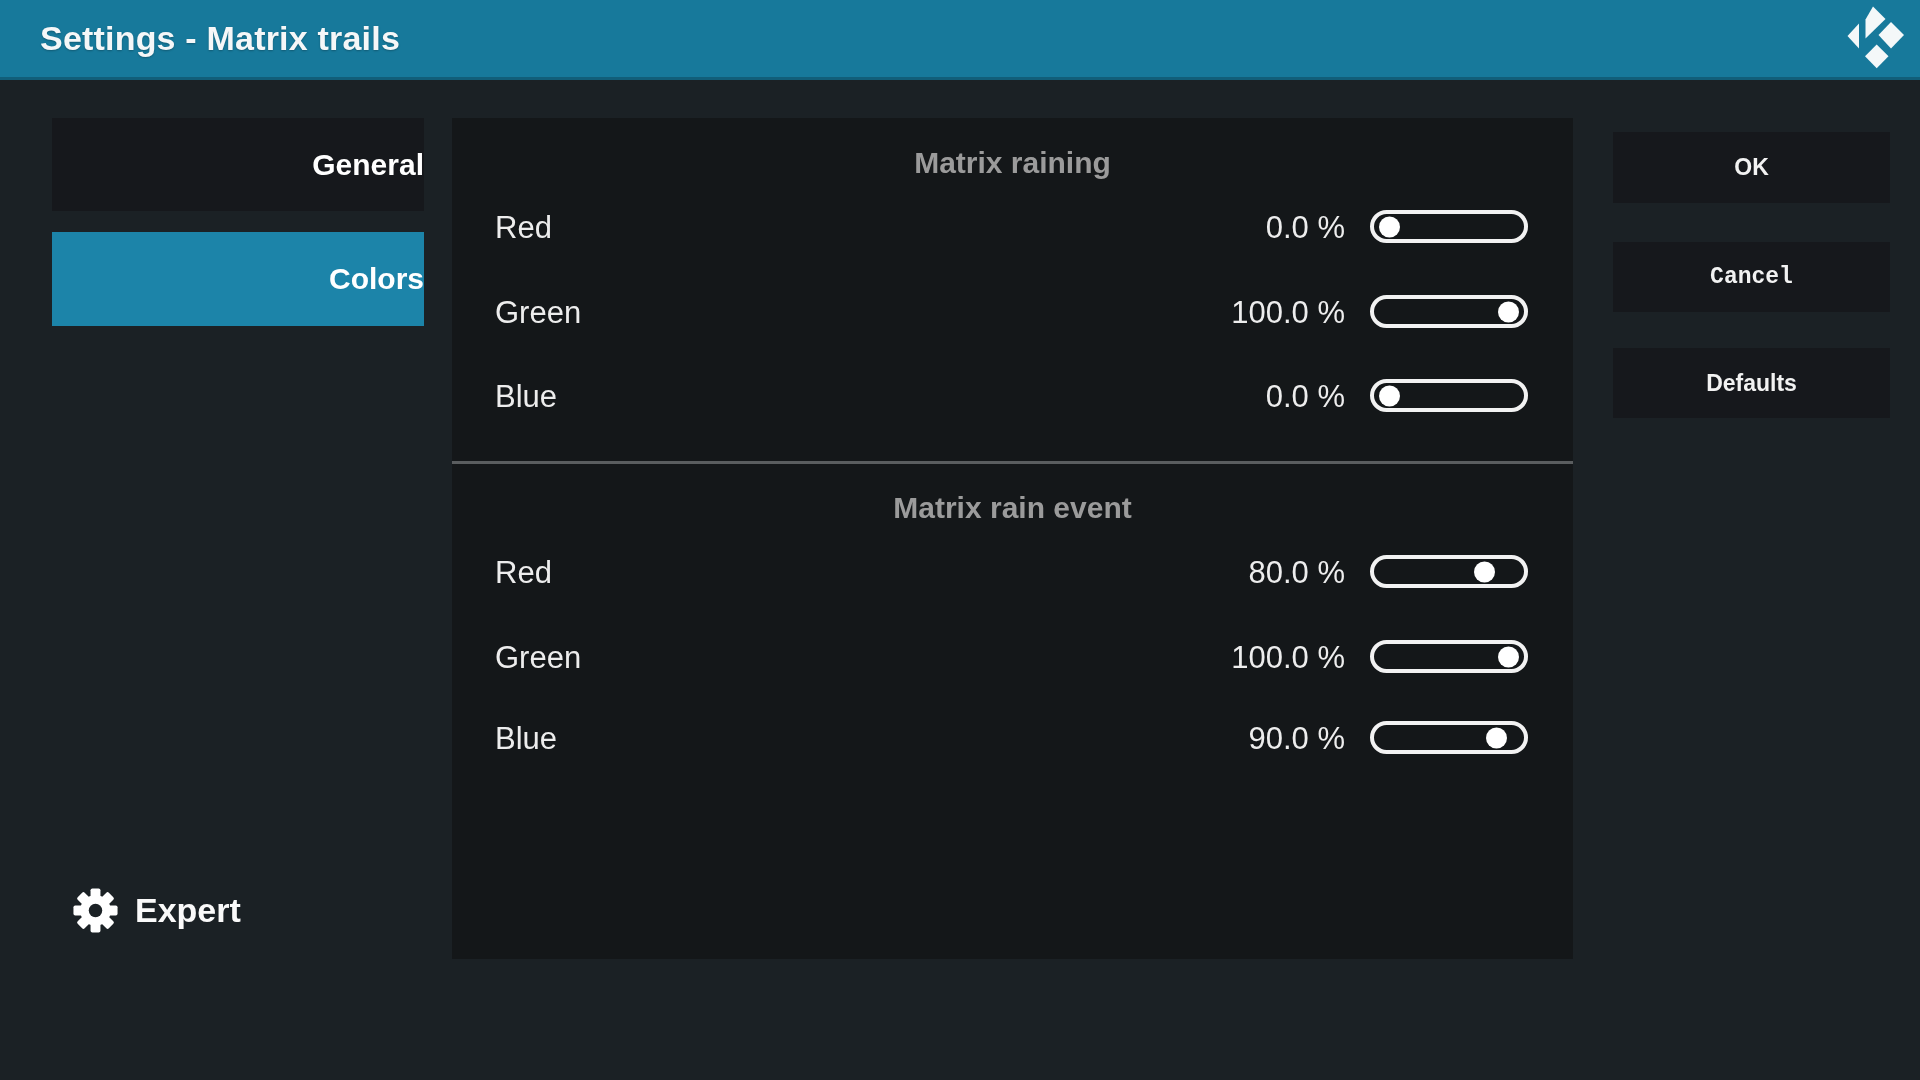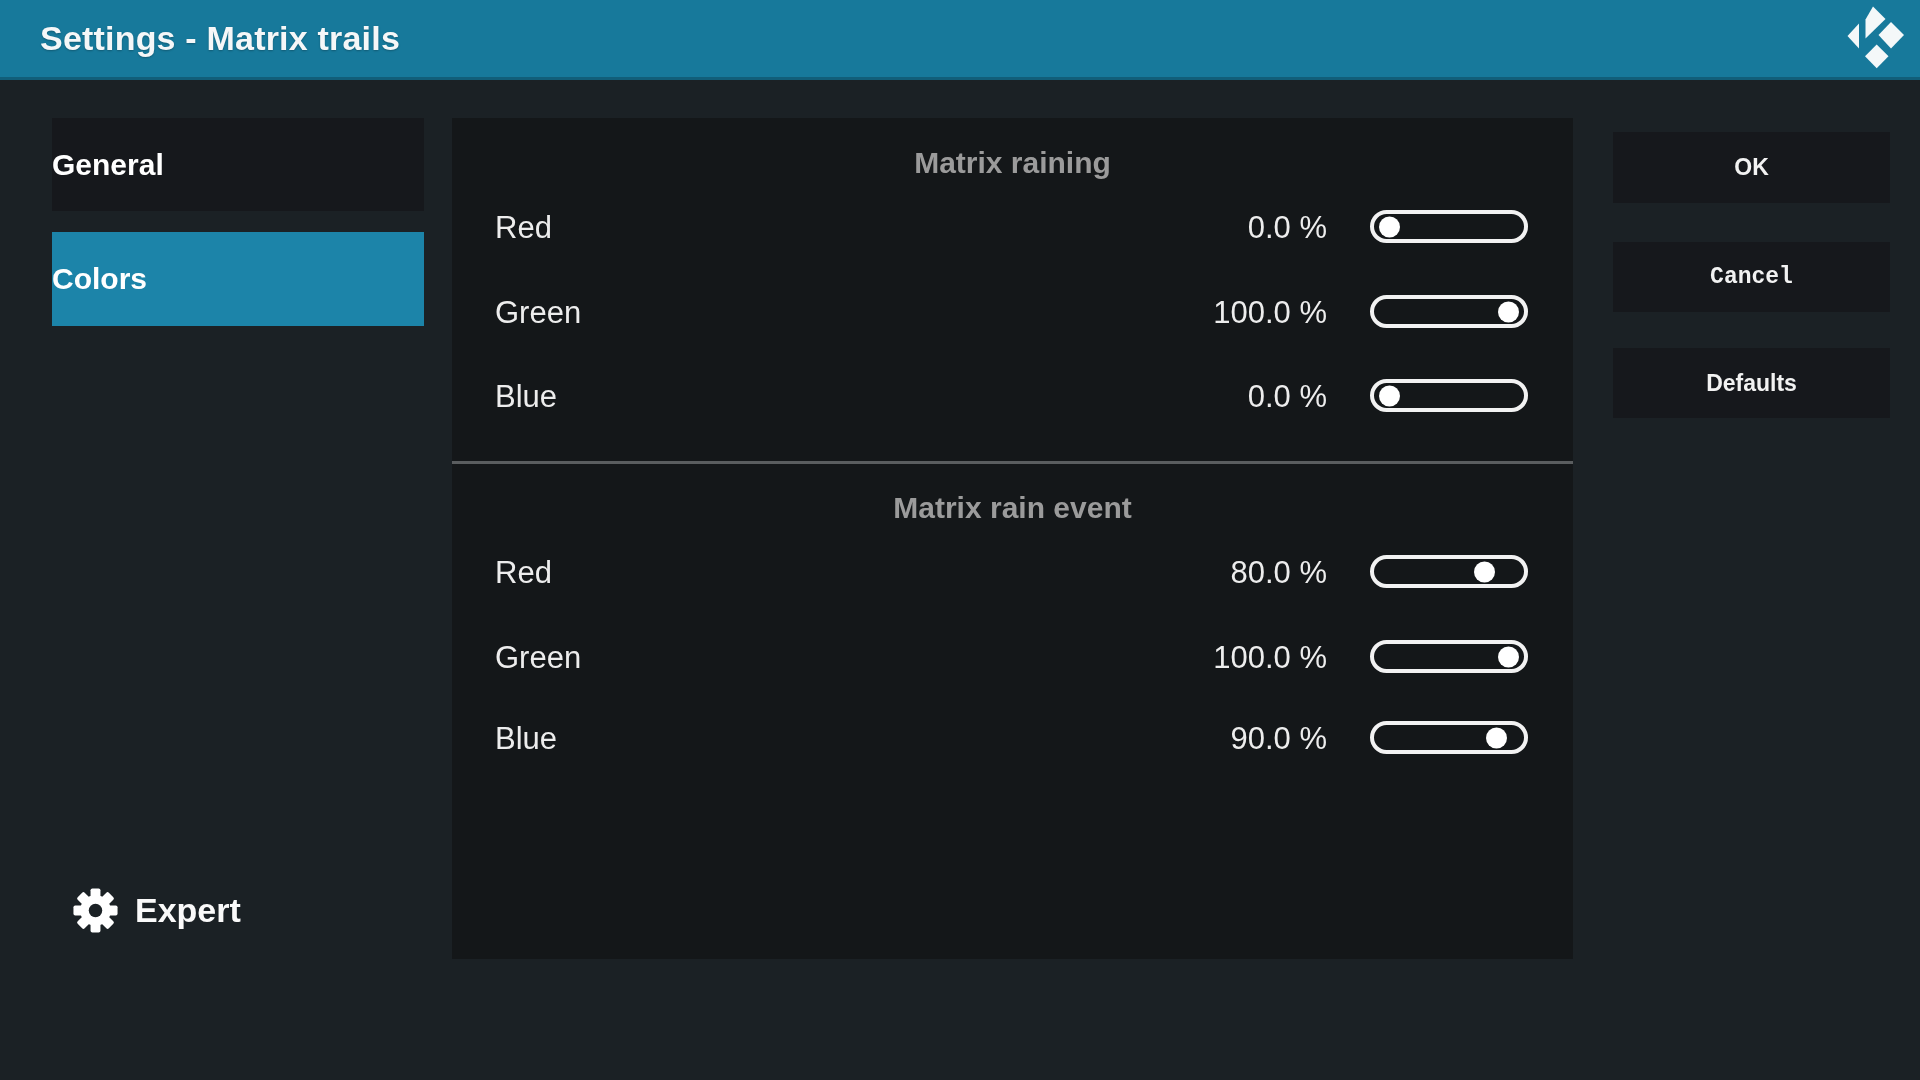--- a/index.html
+++ b/index.html
@@ -15,40 +15,40 @@
   
   .header{position:absolute;left:0;top:0;width:1920px;height:80px;
           background:var(--header);border-bottom:3px solid rgba(0,0,0,.22);
           display:flex;align-items:center;}
   .header .title{margin-left:40px;font-size:34px;font-weight:bold;color:var(--title_text);
                  letter-spacing:.2px;text-shadow:0 1px 2px rgba(0,0,0,.25);}
   .logo{position:absolute;right:6px;top:3px;width:80px;height:75px;}
 
   
   .cat-btn{position:absolute;left:52px;width:372px;height:93px;background:var(--button_bg);
-           display:flex;align-items:center;justify-content:flex-start;
+           display:flex;align-items:center;justify-content:flex-end;
            color:#fff;font-size:30px;font-weight:bold;cursor:pointer;}
   .cat-btn.selected{background:var(--accent_selected);}
   #cat-general{top:118px;}
   #cat-colors{top:232px;height:94px;}
 
   
   .panel{position:absolute;left:452px;top:118px;width:1121px;height:841px;background:var(--panel_bg);}
   .section-title{position:absolute;left:0;width:100%;height:44px;line-height:44px;
                  text-align:center;color:var(--section_title);font-size:30px;font-weight:bold;}
   #sec1-title{top:23px;}
   #sec2-title{top:368px;}
   .divider{position:absolute;left:0;top:343px;width:100%;height:3px;background:var(--divider);}
 
   .row{position:absolute;left:0;width:100%;height:84px;display:flex;align-items:flex-start;
        padding-left:43px;padding-right:45px;}
   #row-0{top:92px;} #row-1{top:177px;} #row-2{top:261px;}
   #row-3{top:437px;} #row-4{top:522px;} #row-5{top:603px;}
   .row .label{flex:1;font-size:31px;color:var(--text);}
-  .row .value{font-size:31px;color:var(--text);margin-right:43px;min-width:150px;text-align:right;}
+  .row .value{font-size:31px;color:var(--text);margin-right:25px;min-width:150px;text-align:right;}
 
   .slider{position:relative;width:158px;height:33px;border:4px solid #F2F2F2;
           border-radius:17px;background:transparent;cursor:pointer;flex:0 0 auto;}
   .knob{position:absolute;top:50%;transform:translateY(-50%);width:21px;height:21px;
         border-radius:50%;background:#fff;left:5px;}
 
   
   .action-btn{position:absolute;left:1613px;width:277px;height:71px;background:var(--button_bg);
               display:flex;align-items:center;justify-content:center;color:#F2F2F2;
               font-size:23px;font-weight:bold;cursor:pointer;}

